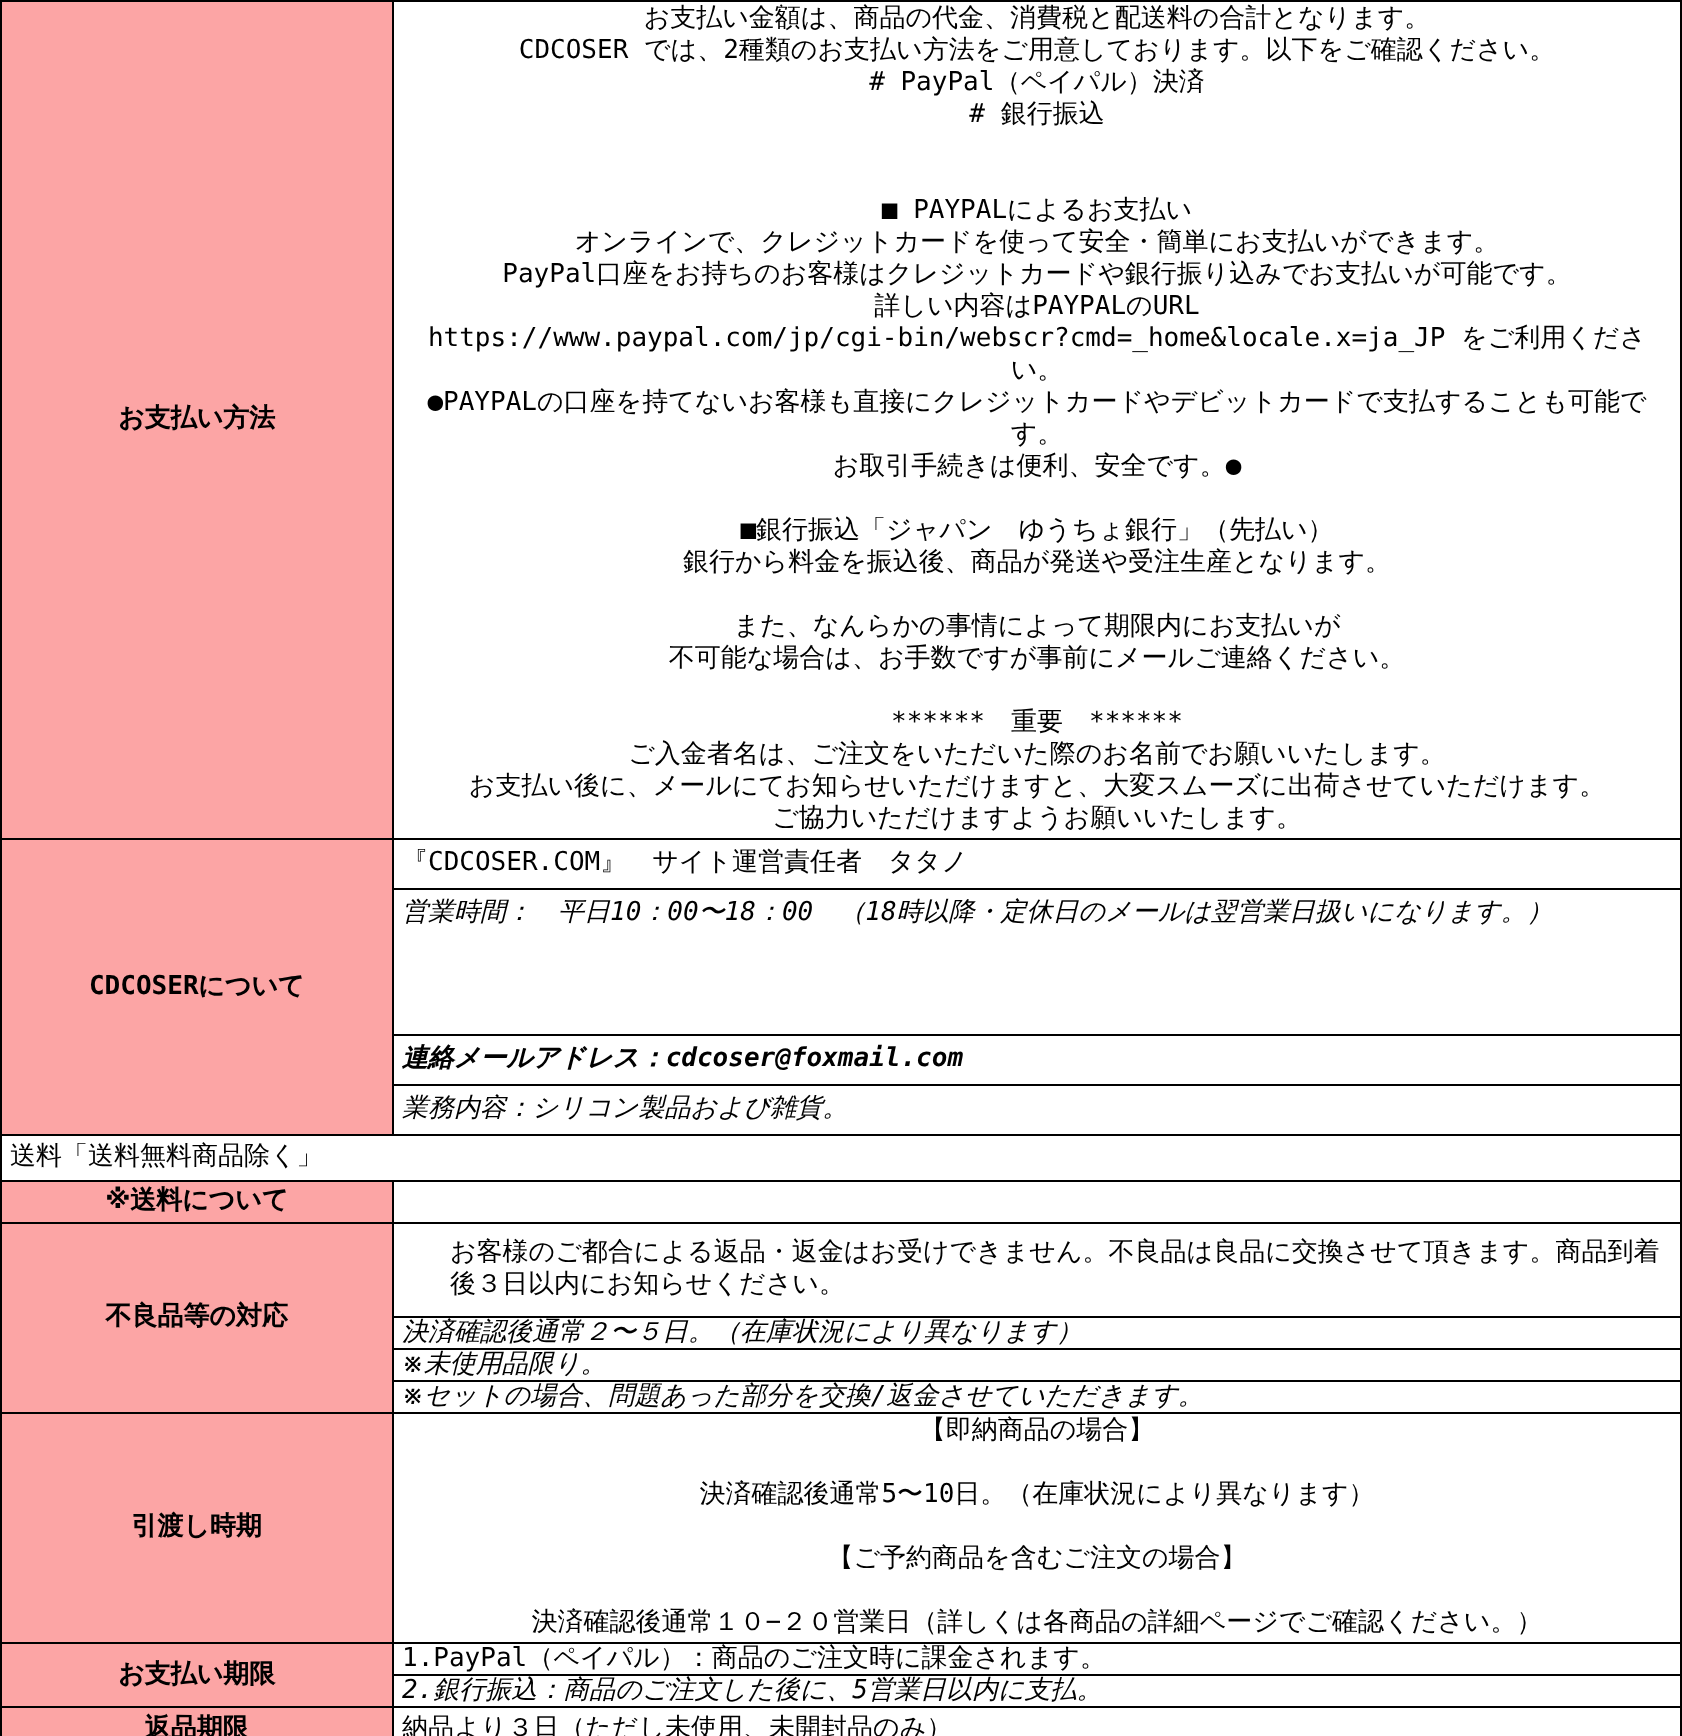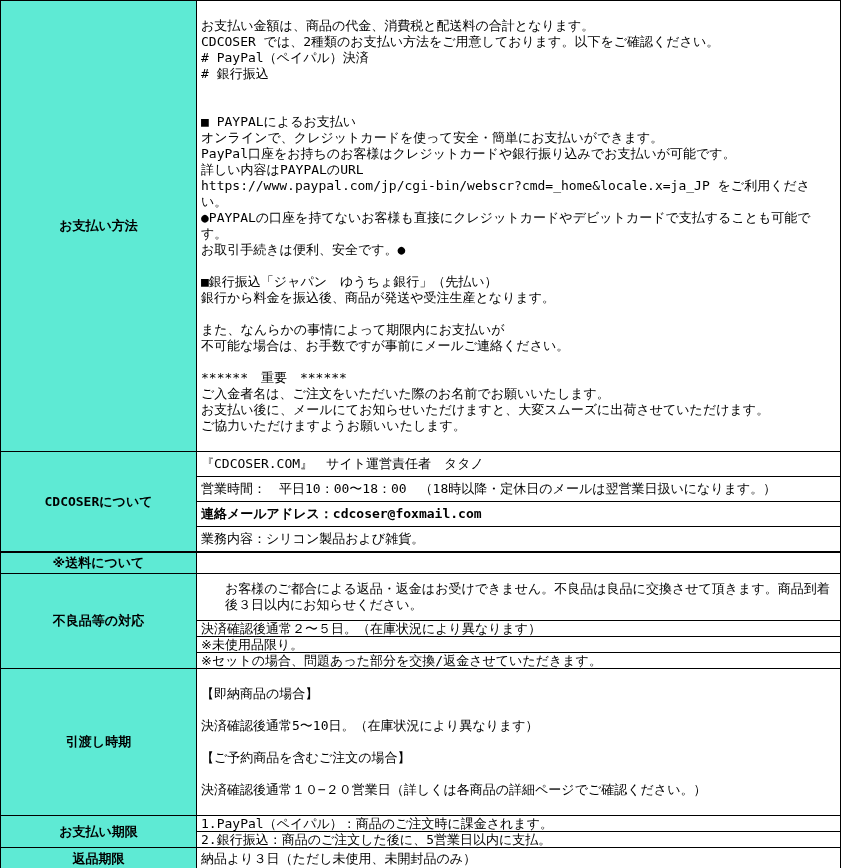--- a/index.html
+++ b/index.html
@@ -12,21 +12,21 @@
   }
   .info-table {
     width: 841px;
     border: 1px solid #000000;
     background: #ffffff;
   }
   .trow { display: flex; }
   .trow + .trow { border-top: 1px solid #000000; }
   .lcell {
     flex: 0 0 196px;
-    background: #5eead4;
+    background: #fca5a5;
     border-right: 1px solid #000000;
     display: flex;
     align-items: center;
     justify-content: center;
     text-align: right;
     font-weight: bold;
     padding: 2px;
     line-height: 16px;
   }
   .ccell {
@@ -36,26 +36,26 @@
     flex-direction: column;
     justify-content: center;
     background: #ffffff;
   }
   .block, .srow {
     white-space: pre-wrap;
     line-height: 16px;
     word-break: break-all;
     padding: 3px 4px;
   }
-  .srow + .srow { border-top: 1px solid #000000; }
-  .pad-lg { padding: 17px 4px; }
+  .srow + .srow { border-top: 1px solid #000000; font-style: italic; }
+  .pad-lg { padding: 1px 4px; text-align: center; }
   .pad-md { padding: 7px 4px; margin-left: 24px; }
   .srow-md { padding: 4px 4px; }
   .compact { padding: 0 4px; line-height: 15px; }
-  .bold { font-weight: bold; }
+  .bold { font-weight: bold; margin-top: 48px; }
 </style>
 </head>
 <body>
 
 <div class="info-table">
 
   <div class="trow">
     <div class="lcell">お支払い方法</div>
     <div class="ccell">
       <div class="block pad-lg">お支払い金額は、商品の代金、消費税と配送料の合計となります。
@@ -89,20 +89,23 @@
     <div class="lcell">CDCOSERについて</div>
     <div class="ccell">
       <div class="srow srow-md">『CDCOSER.COM』　サイト運営責任者　タタノ</div>
       <div class="srow srow-md">営業時間：　平日10：00〜18：00　（18時以降・定休日のメールは翌営業日扱いになります。）</div>
       <div class="srow srow-md bold">連絡メールアドレス：cdcoser@foxmail.com</div>
       <div class="srow srow-md">業務内容：シリコン製品および雑貨。</div>
     </div>
   </div>
 
   <div class="trow">
+    <div class="ccell">
+      <div class="block">送料「送料無料商品除く」</div>
+    </div>
   </div>
 
   <div class="trow">
     <div class="lcell">※送料について</div>
   </div>
 
   <div class="trow">
     <div class="lcell">不良品等の対応</div>
     <div class="ccell">
       <div class="srow pad-md">お客様のご都合による返品・返金はお受けできません。不良品は良品に交換させて頂きます。商品到着後３日以内にお知らせください。</div>

